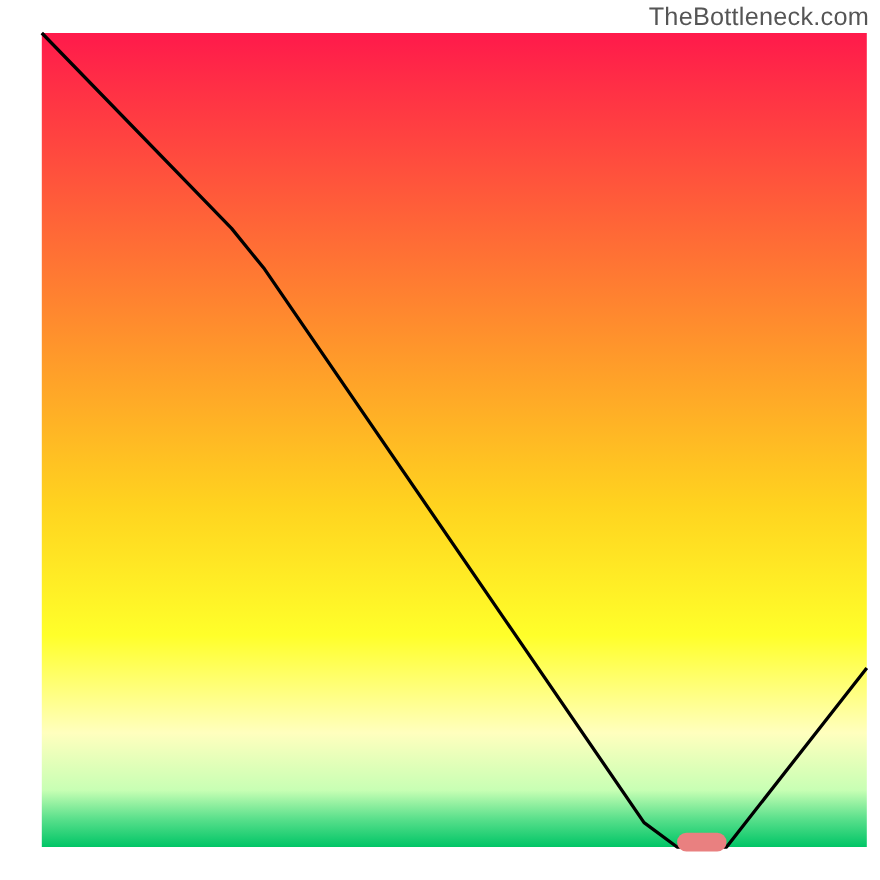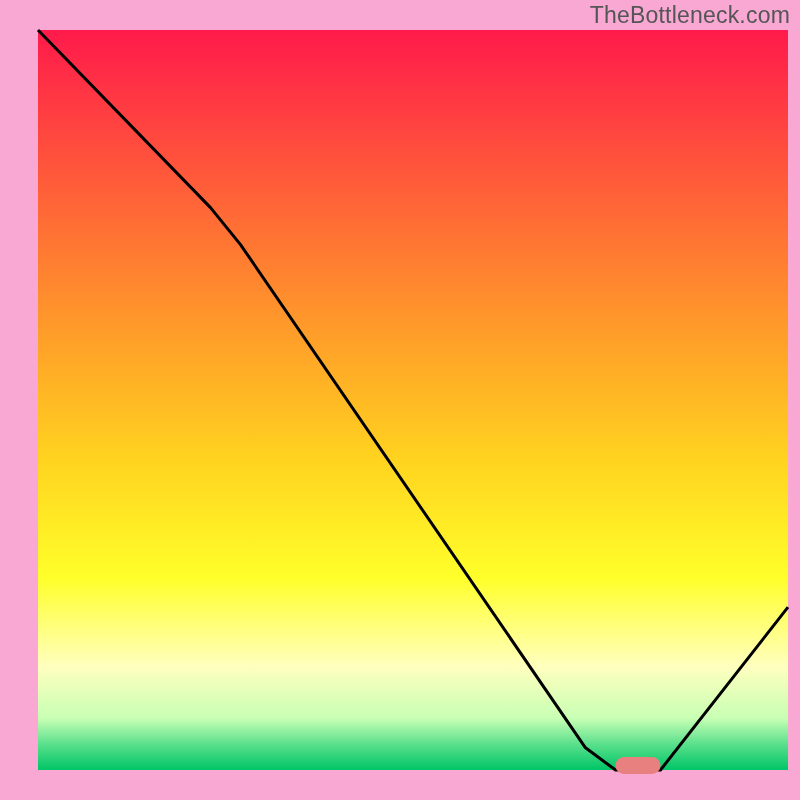--- a/index.html
+++ b/index.html
@@ -8,21 +8,21 @@
     width: 800px;
     height: 800px;
     background: #000;
     overflow: hidden;
     font-family: Arial, Helvetica, sans-serif;
   }
   .frame {
     position: relative;
     width: 800px;
     height: 800px;
-    background: #f9a8d4;
+    background: #ffffff;
   }
   .watermark {
     position: absolute;
     top: 2px;
     right: 10px;
     color: #555;
     font-size: 23px;
     letter-spacing: 0.2px;
     font-weight: 500;
     pointer-events: none;

